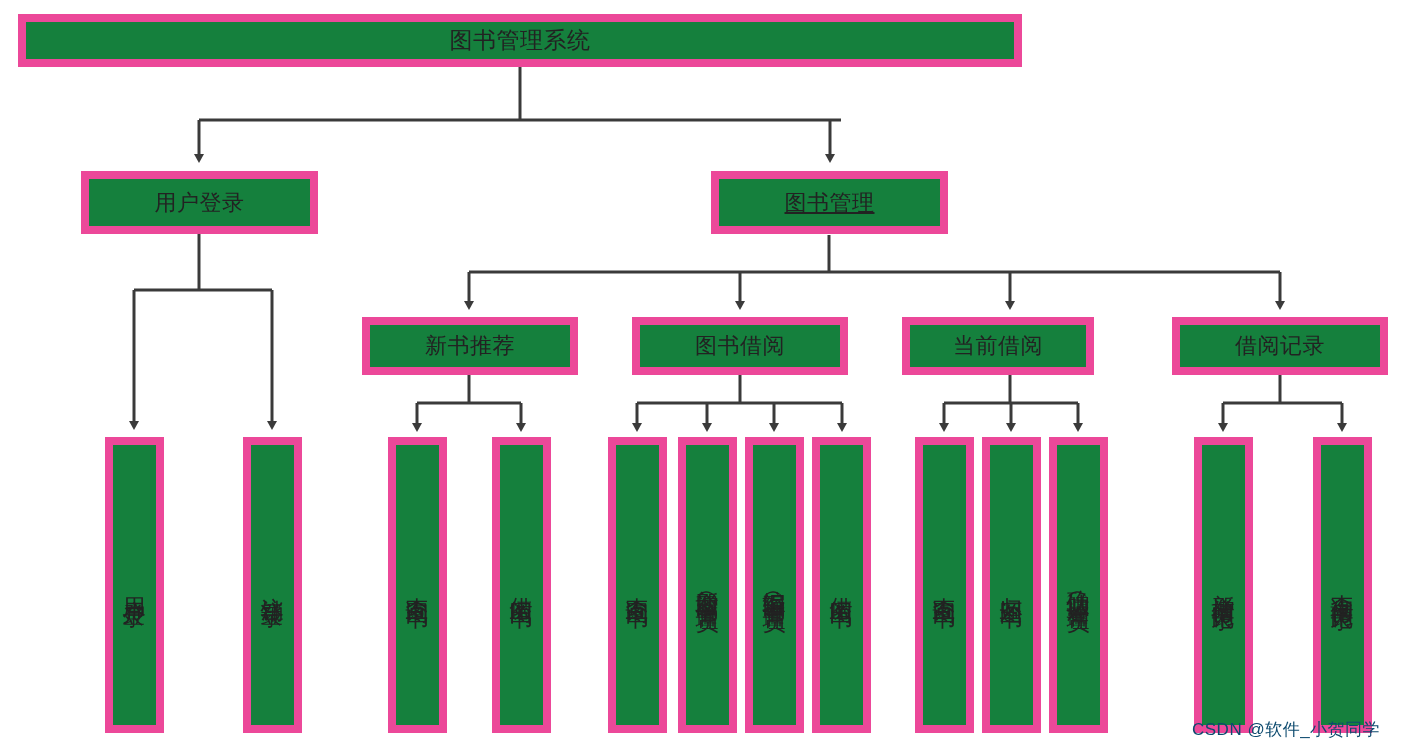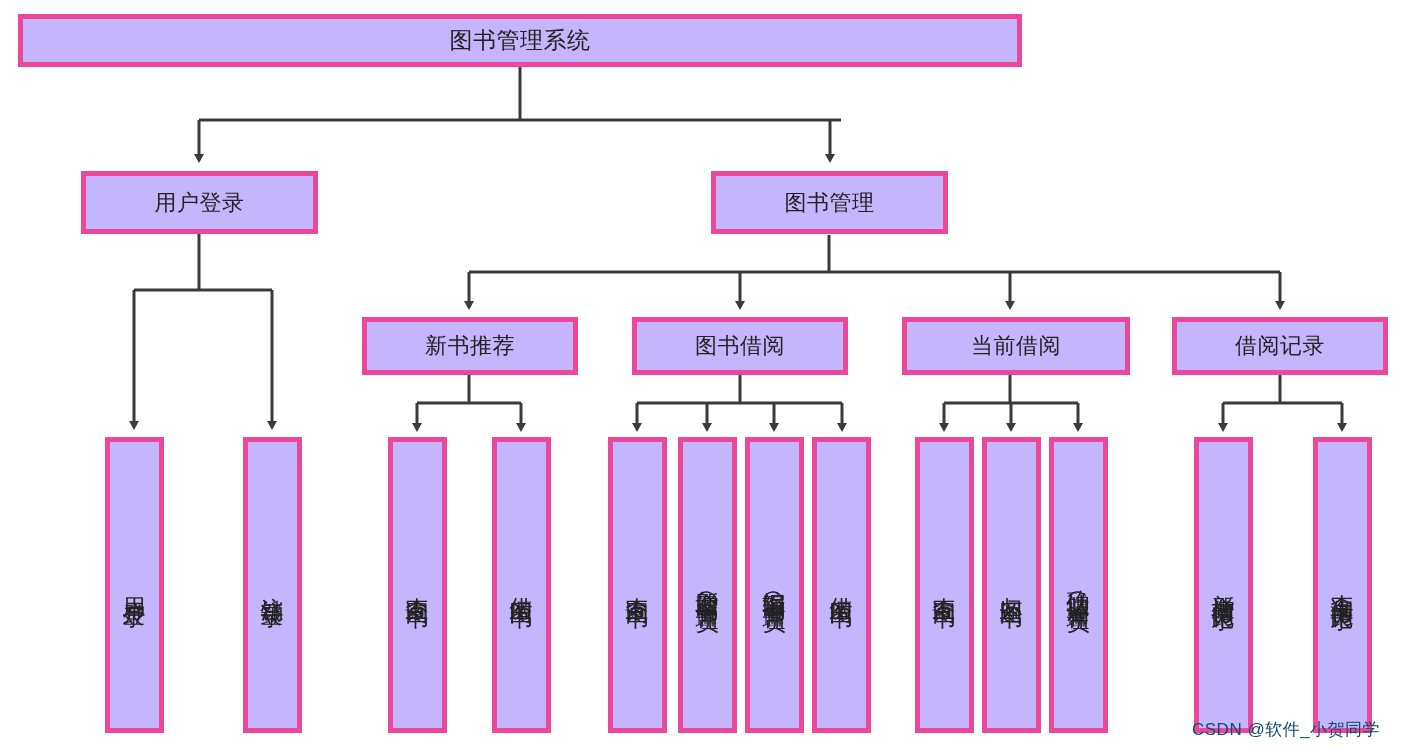--- a/index.html
+++ b/index.html
@@ -24,22 +24,22 @@
     position: absolute;
     left: 0;
     top: 0;
     width: 1405px;
     height: 747px;
     pointer-events: none;
   }
   .node {
     position: absolute;
     box-sizing: border-box;
-    background: #c4b5fd;
-    border: 5px solid #ec4899;
+    background: #15803d;
+    border: 8px solid #ec4899;
     display: flex;
     align-items: center;
     justify-content: center;
     color: #222222;
   }
   .node-label {
     display: block;
     text-align: center;
     line-height: 1.18;
     color: #222222;
@@ -131,31 +131,31 @@
     </g>
   </svg>
 
   <div class="node horiz root" style="left:18px; top:14px; width:1004px; height:53px;">
     <span class="node-label">图书管理系统</span>
   </div>
 
   <div class="node horiz" style="left:81px; top:171px; width:237px; height:63px;">
     <span class="node-label">用户登录</span>
   </div>
-  <div class="node horiz" style="left:711px; top:171px; width:237px; height:63px;">
+  <div class="node horiz" style="left:711px; top:171px; width:237px; height:63px;text-decoration:underline;">
     <span class="node-label">图书管理</span>
   </div>
 
   <div class="node horiz" style="left:632px; top:317px; width:216px; height:58px;">
     <span class="node-label">图书借阅</span>
   </div>
   <div class="node horiz" style="left:362px; top:317px; width:216px; height:58px;">
     <span class="node-label">新书推荐</span>
   </div>
-  <div class="node horiz" style="left:902px; top:317px; width:228px; height:58px;">
+  <div class="node horiz" style="left:902px; top:317px; width:192px; height:58px;">
     <span class="node-label">当前借阅</span>
   </div>
   <div class="node horiz" style="left:1172px; top:317px; width:216px; height:58px;">
     <span class="node-label">借阅记录</span>
   </div>
 
   <div class="node vert" style="left:105px; top:437px; width:59px; height:296px;">
     <span class="node-label">用户登录</span>
   </div>
   <div class="node vert" style="left:243px; top:437px; width:59px; height:296px;">

